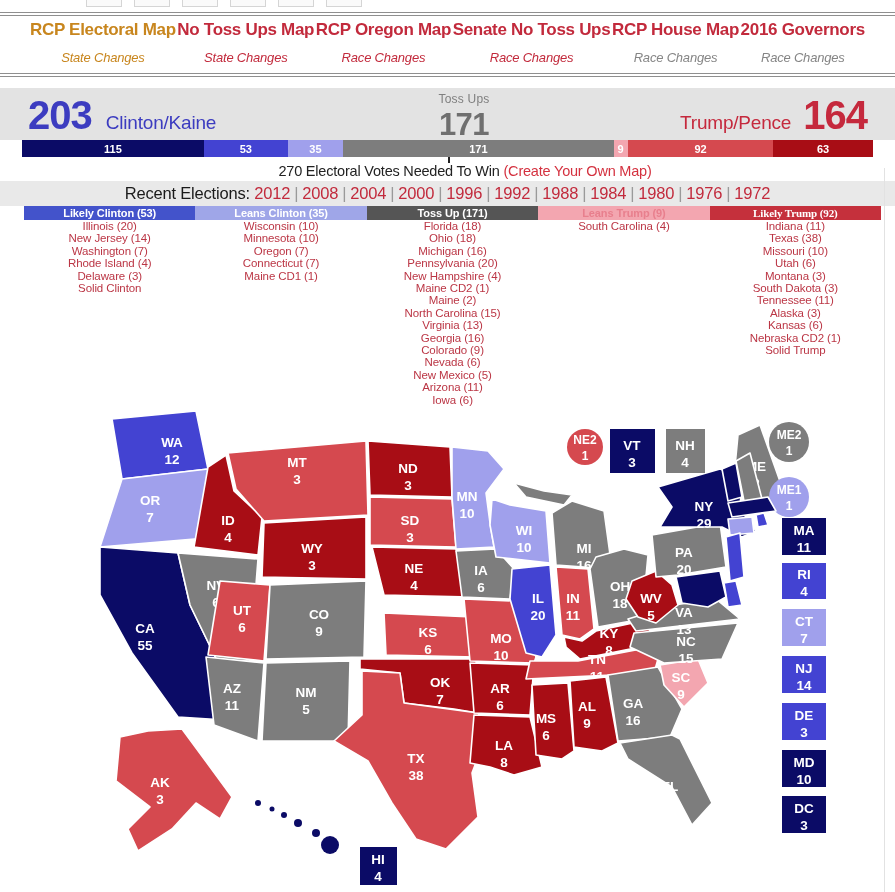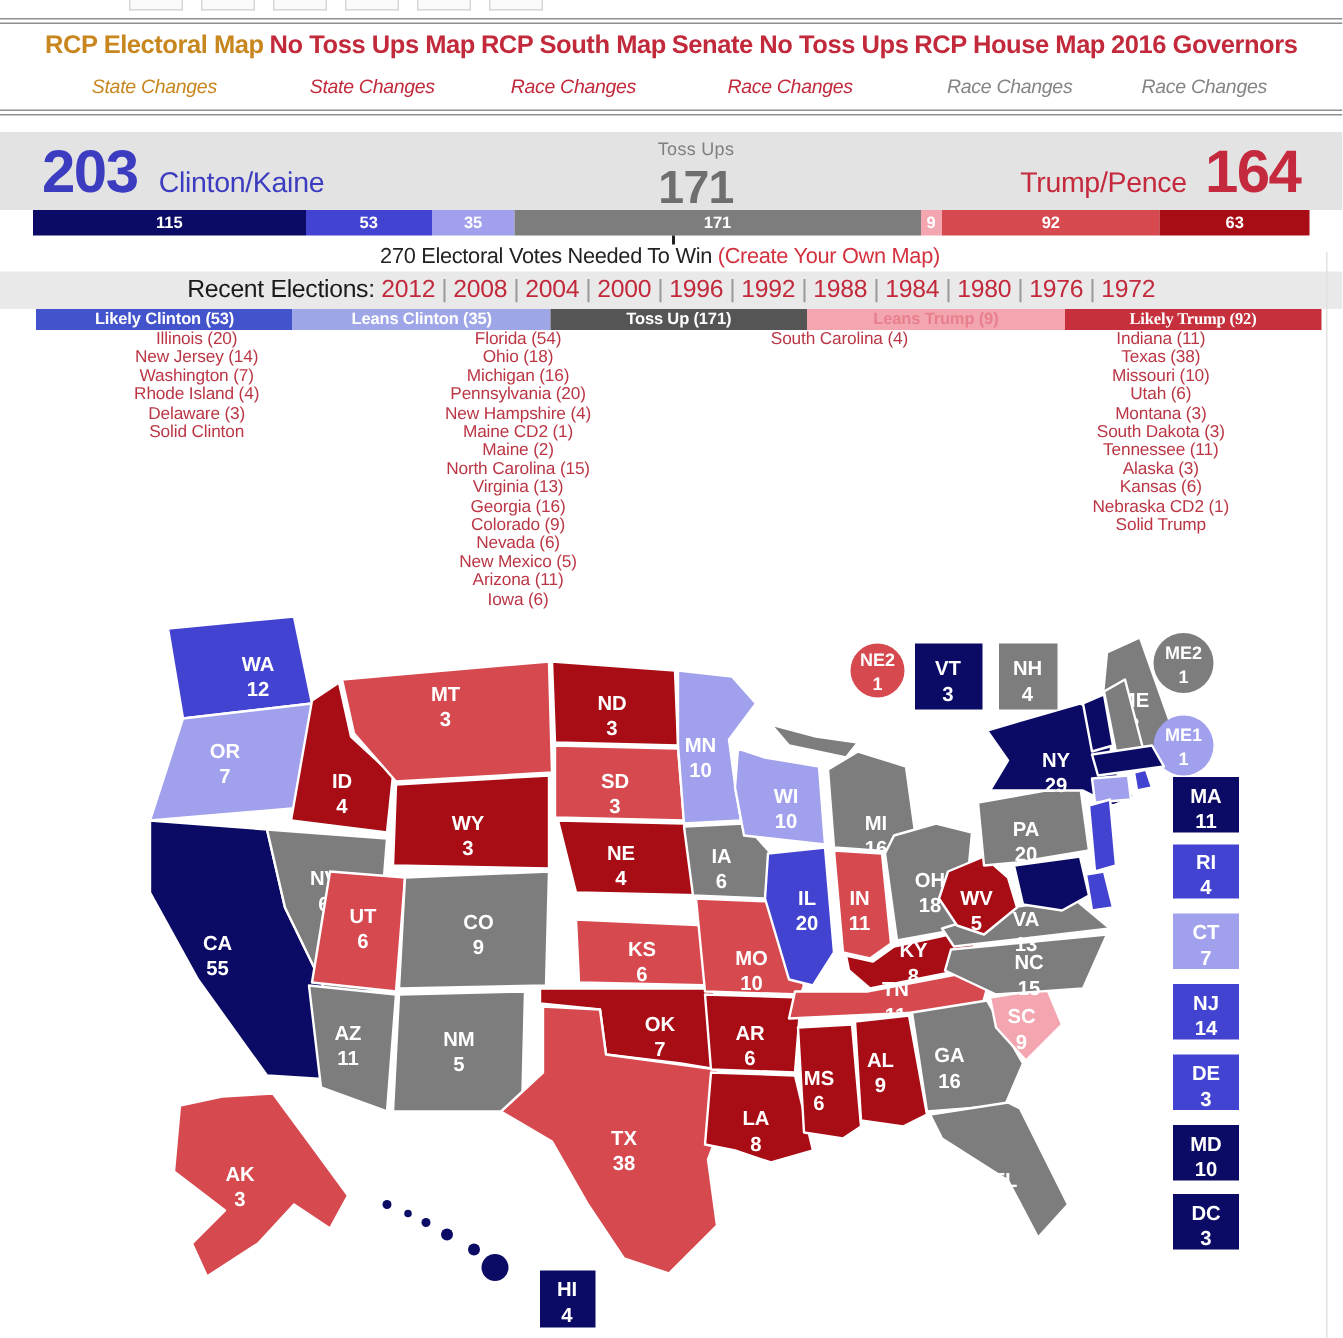--- a/index.html
+++ b/index.html
@@ -24,21 +24,21 @@
   .dem-block .cand{margin-left:14px;}
   .rep-block .cand{margin-right:12px;}
   .tossup-block{position:absolute;left:464px;top:4px;transform:translateX(-50%);text-align:center;}
   .tossup-block .tl{font-size:12px;color:#7f7f7f;letter-spacing:0.2px;}
   .tossup-block .tn{font-size:31px;font-weight:700;color:#6f6f6f;letter-spacing:-0.5px;margin-top:1px;}
   
   #evbar{position:absolute;top:140px;left:22px;width:851px;height:17px;display:flex;}
   .seg{height:17px;display:flex;align-items:center;justify-content:center;overflow:hidden;}
   .seg span{color:#fff;font-size:11px;font-weight:700;}
   #tick{position:absolute;top:157px;left:448px;width:2px;height:6px;background:#222;}
-  #caption{position:absolute;top:163px;left:440px;transform:translateX(-50%);white-space:nowrap;font-size:14.5px;color:#222;letter-spacing:-0.2px;text-align:right;}
+  #caption{position:absolute;top:163px;left:465px;transform:translateX(-50%);white-space:nowrap;font-size:14.5px;color:#222;letter-spacing:-0.2px;text-align:right;}
   #caption a{color:#d4313f;text-decoration:none;cursor:pointer;}
   
   #recent{position:absolute;top:181px;left:0;width:895px;height:25px;background:#e9e9e9;text-align:center;line-height:25px;font-size:16.5px;letter-spacing:-0.2px;}
   #recent .lbl{color:#1a1a1a;}
   #recent .yr{color:#c22a3c;cursor:pointer;}
   #recent .sep{color:#9a9a9a;padding:0 4px;}
   
   #cat-headers{position:absolute;top:206px;left:24px;width:857px;display:flex;}
   .cat-h{flex:1;height:14px;line-height:14px;text-align:center;font-size:11px;font-weight:700;color:#fff;letter-spacing:-0.1px;}
   #cat-lists{position:absolute;top:220px;left:24px;width:857px;display:flex;}
@@ -65,21 +65,21 @@
 <div id="nav">
     <div class="tab">
       <div class="t" style="color: rgb(200, 134, 30);">RCP Electoral Map</div>
       <div class="s" style="color: rgb(200, 134, 30);">State Changes</div>
     </div>
     <div class="tab">
       <div class="t" style="color: rgb(194, 42, 60);">No Toss Ups Map</div>
       <div class="s" style="color: rgb(194, 42, 60);">State Changes</div>
     </div>
     <div class="tab">
-      <div class="t" style="color: rgb(194, 42, 60);">RCP South Map</div>
+      <div class="t" style="color: rgb(194, 42, 60);">RCP Oregon Map</div>
       <div class="s" style="color: rgb(194, 42, 60);">Race Changes</div>
     </div>
     <div class="tab">
       <div class="t" style="color: rgb(194, 42, 60);">Senate No Toss Ups</div>
       <div class="s" style="color: rgb(194, 42, 60);">Race Changes</div>
     </div>
     <div class="tab">
       <div class="t" style="color: rgb(194, 42, 60);">RCP House Map</div>
       <div class="s" style="color: rgb(133, 133, 133);">Race Changes</div>
     </div>
@@ -149,21 +149,28 @@
 <div id="cat-lists">
     <div class="cat-col">
       <div>Illinois (20)</div>
       <div>New Jersey (14)</div>
       <div>Washington (7)</div>
       <div>Rhode Island (4)</div>
       <div>Delaware (3)</div>
       <div>Solid Clinton</div>
     </div>
     <div class="cat-col">
-      <div>Florida (54)</div>
+      <div>Wisconsin (10)</div>
+      <div>Minnesota (10)</div>
+      <div>Oregon (7)</div>
+      <div>Connecticut (7)</div>
+      <div>Maine CD1 (1)</div>
+    </div>
+    <div class="cat-col">
+      <div>Florida (18)</div>
       <div>Ohio (18)</div>
       <div>Michigan (16)</div>
       <div>Pennsylvania (20)</div>
       <div>New Hampshire (4)</div>
       <div>Maine CD2 (1)</div>
       <div>Maine (2)</div>
       <div>North Carolina (15)</div>
       <div>Virginia (13)</div>
       <div>Georgia (16)</div>
       <div>Colorado (9)</div>

